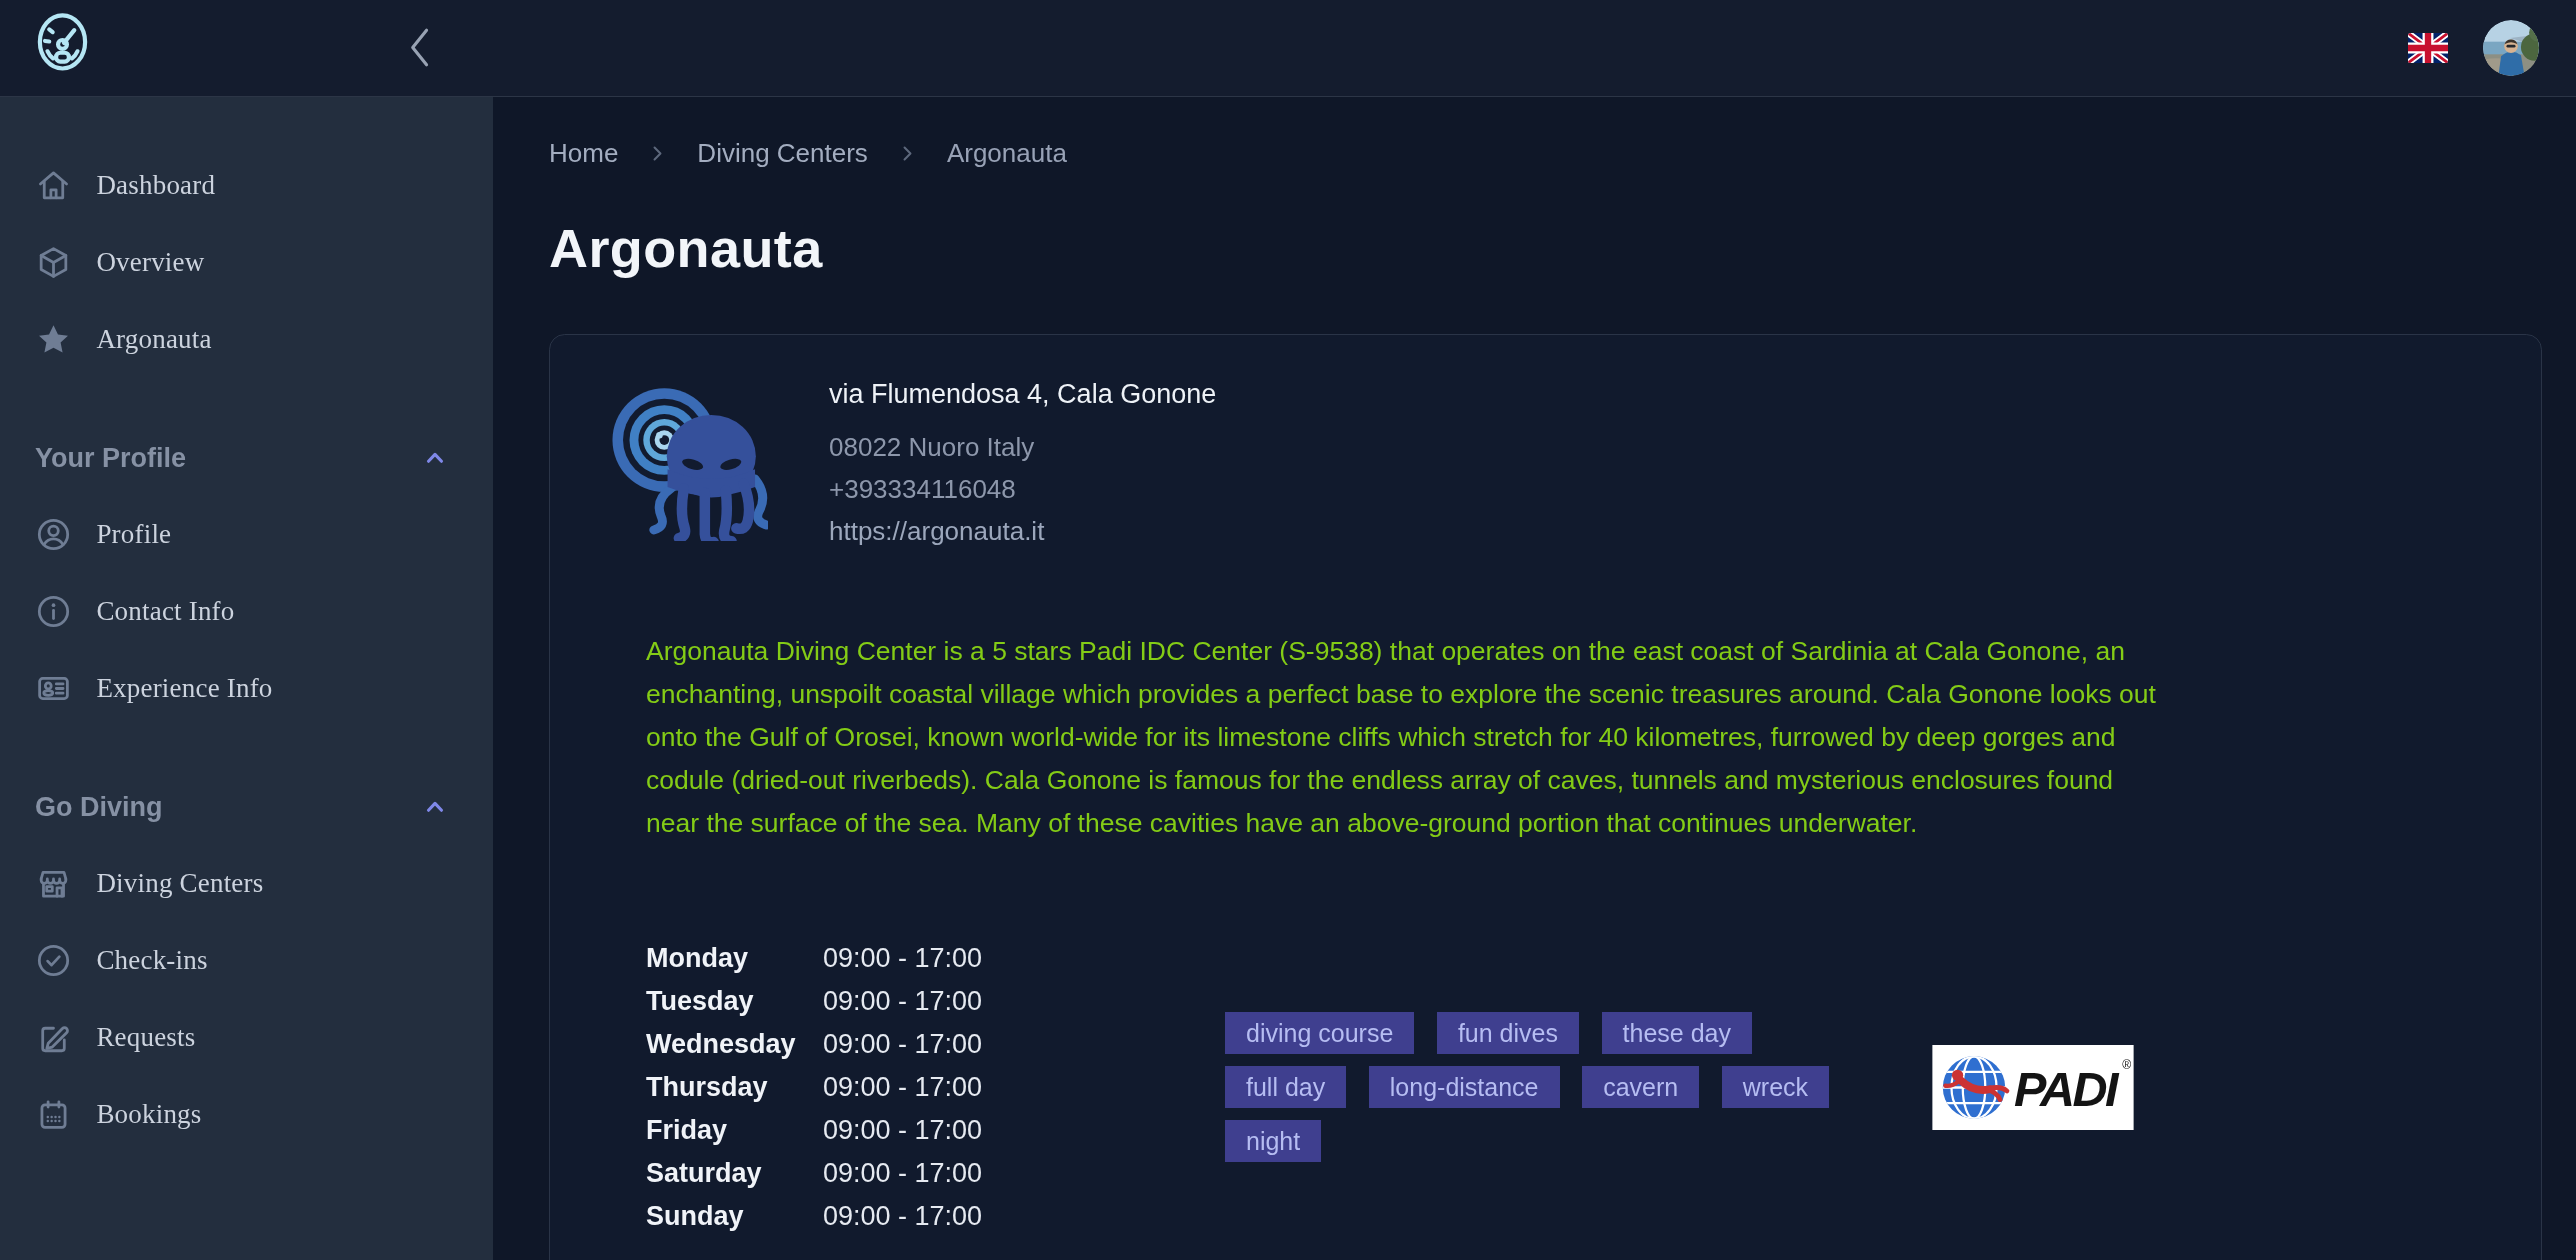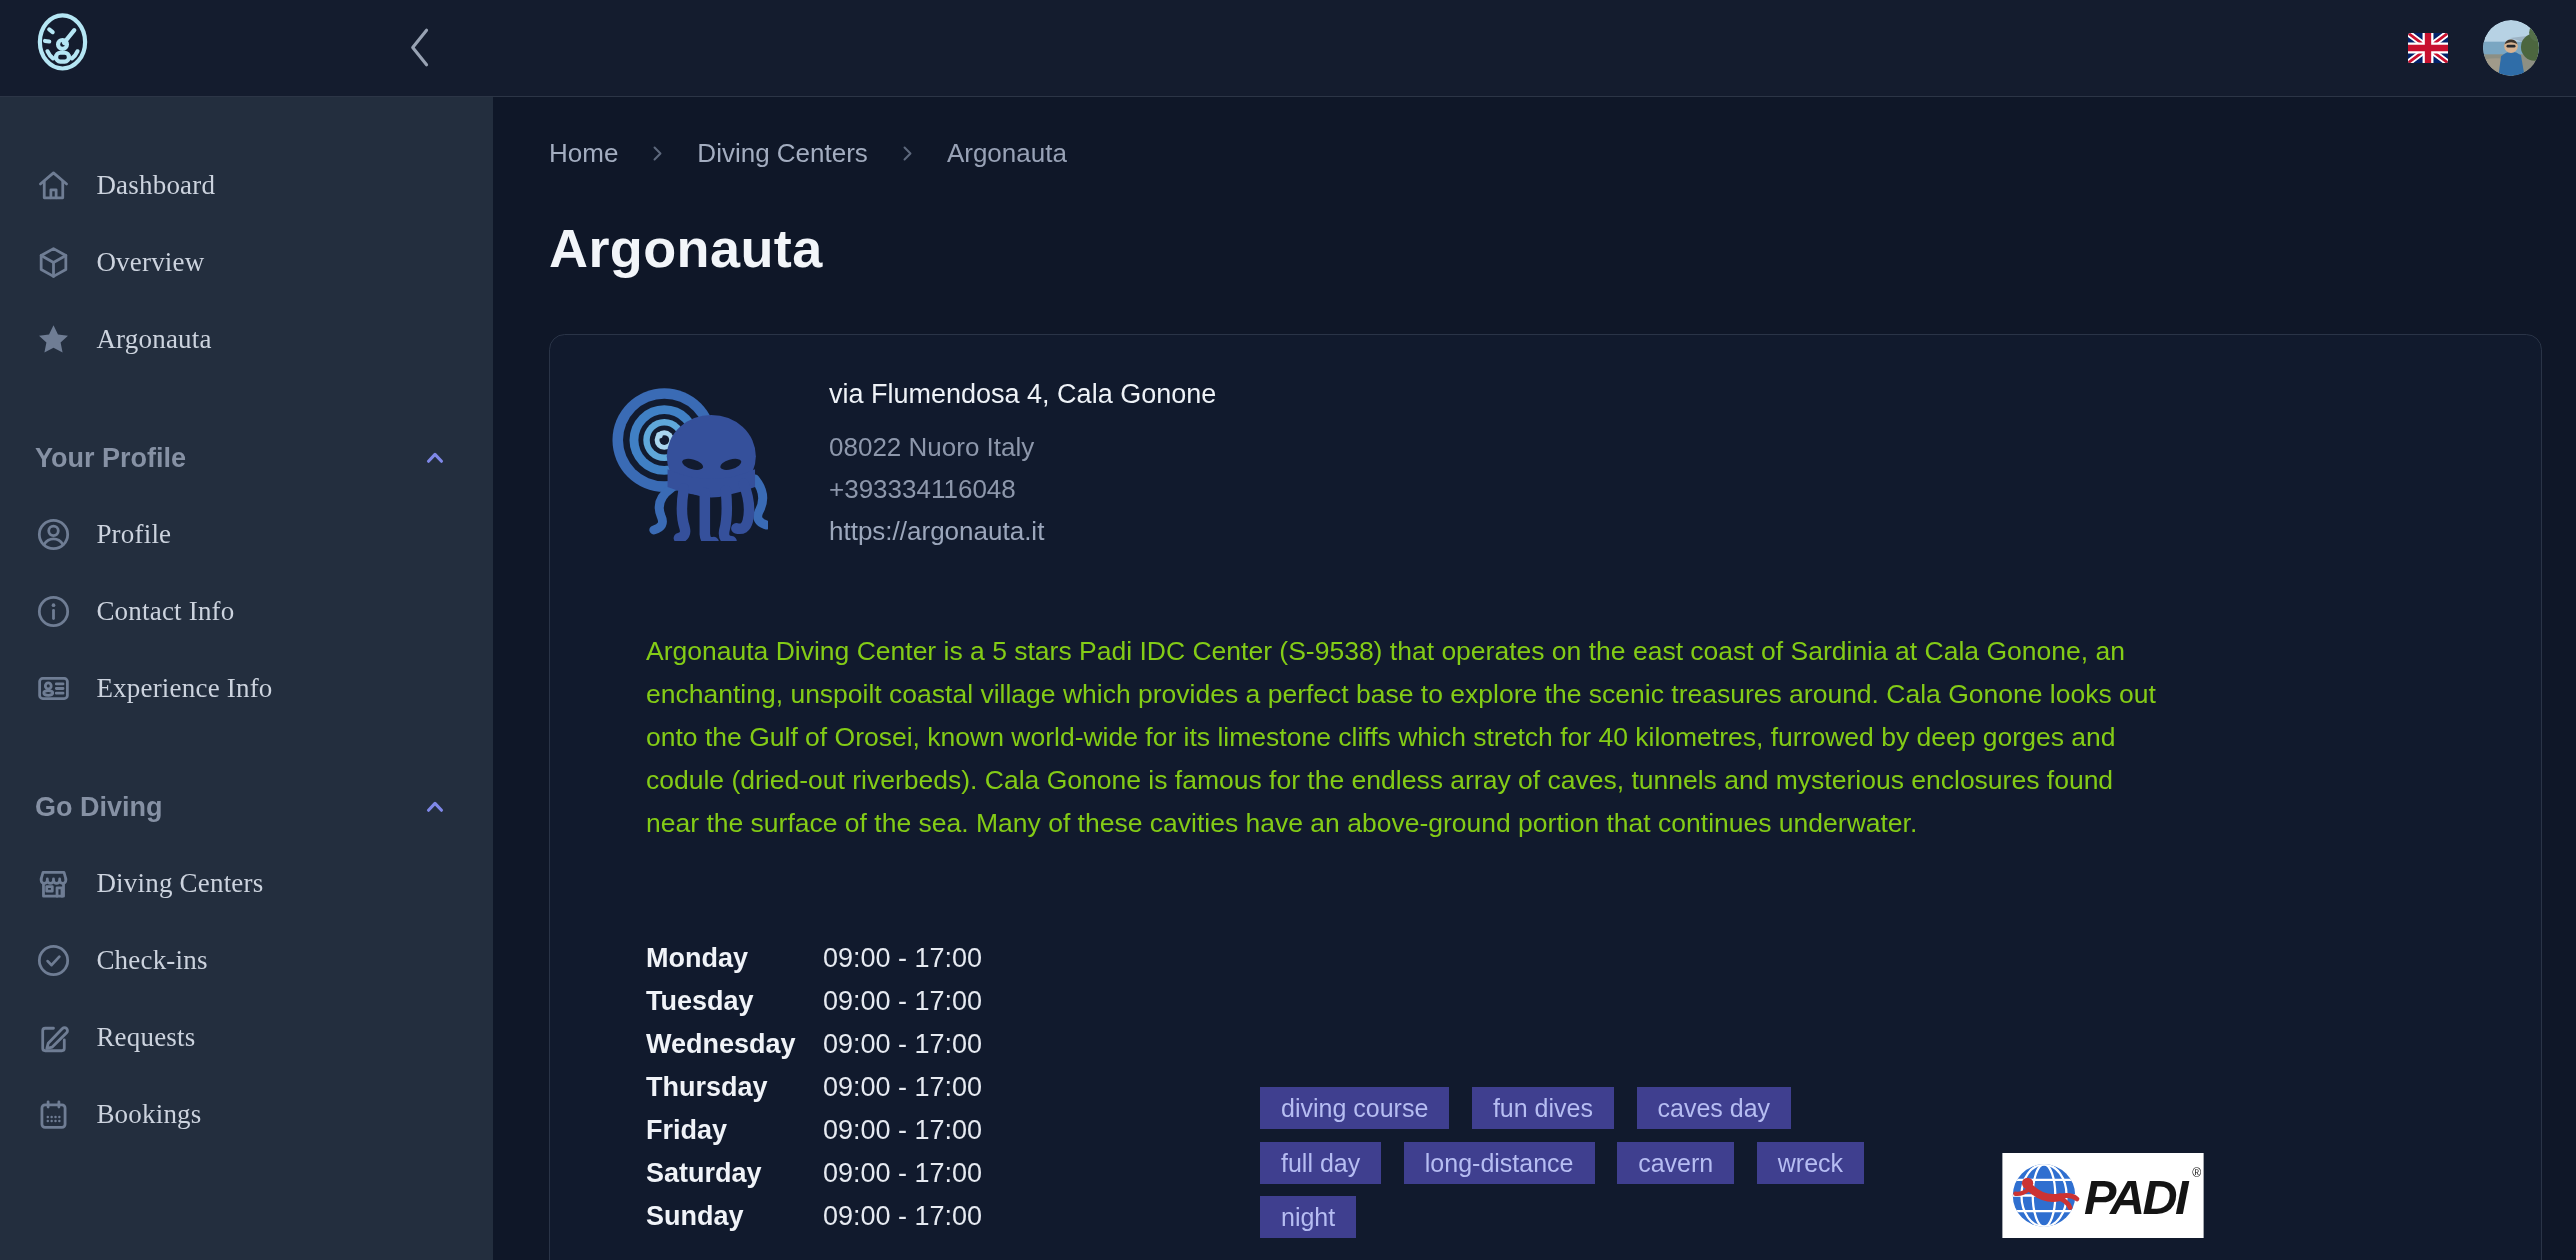--- a/index.html
+++ b/index.html
@@ -57,21 +57,21 @@
   .addr1 { font-size:27px; color:#eef2f7; }
   .addr2 { margin-top:15.7px; font-size:26px; color:#8d97ab; line-height:42px; }
   .phone { font-size:26px; color:#8d97ab; line-height:42px; }
   .website { font-size:26px; color:#9ca7bc; line-height:42px; cursor:pointer; }
 
   .desc {
     margin:78px 0 0 40px; width:1523px;
     font-size:26.5px; line-height:43px; color:#84cc16;
   }
 
-  .bottom-row { margin:92px 0 0 40px; display:flex; align-items:flex-end;gap:35px; }
+  .bottom-row { margin:92px 0 0 40px; display:flex; align-items:center; }
   .hours { flex:0 0 348px; }
   .hours-row { display:flex; height:43px; align-items:center; }
   .hours-day { width:177px; font-size:27px; font-weight:bold; color:#f0f3f8; }
   .hours-time { font-size:27px; color:#e6eaf1; }
 
   .tags { margin-left:231px; width:630px; display:flex; flex-wrap:wrap; column-gap:22.6px; row-gap:12.2px; align-content:flex-start; }
   .tag {
     background:#3f3f8f; color:#b6bdf2; font-size:25px;
     padding:7px 21px; border-radius:0; line-height:28px; white-space:nowrap;
   }
@@ -354,21 +354,21 @@
           </div>
           <div class="hours-row">
             <span class="hours-day">Sunday</span>
             <span class="hours-time">09:00 - 17:00</span>
           </div>
         </div>
 
         <div class="tags">
           <span class="tag">diving course</span>
           <span class="tag">fun dives</span>
-          <span class="tag">caves day</span>
+          <span class="tag">these day</span>
           <span class="tag">full day</span>
           <span class="tag">long-distance</span>
           <span class="tag">cavern</span>
           <span class="tag">wreck</span>
           <span class="tag">night</span>
         </div>
 
         <svg class="padi-box" viewBox="0 0 232 98">
           <rect width="232" height="98" fill="#ffffff"></rect>
           <defs>

